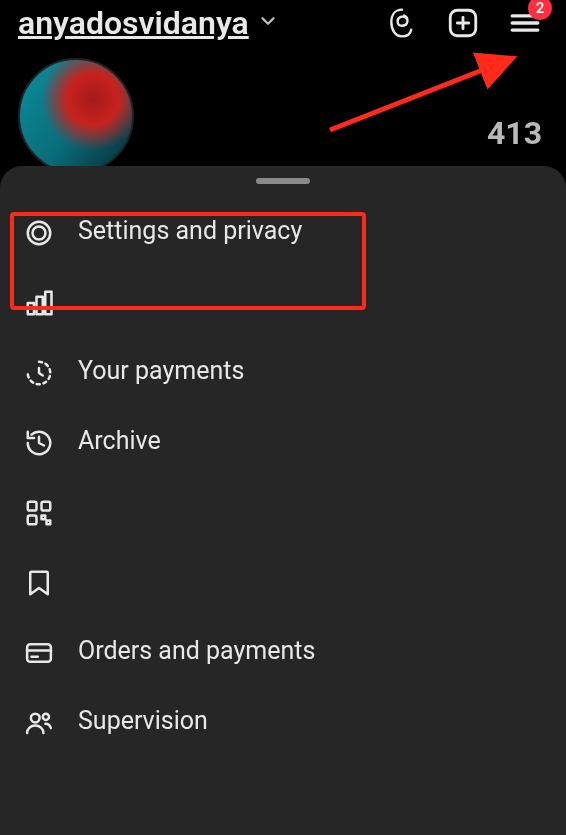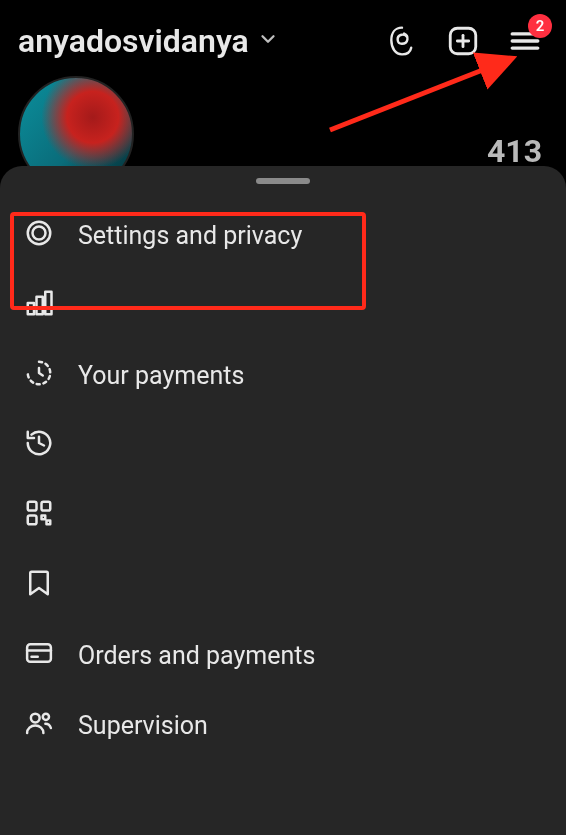--- a/index.html
+++ b/index.html
@@ -8,22 +8,23 @@
       height: 835px;
       background: #000;
       font-family: -apple-system, BlinkMacSystemFont, "Segoe UI", Roboto, Helvetica, Arial, sans-serif;
       color: #e8e8e8;
       position: relative;
       overflow: hidden;
     }
     .top-bar {
       display: flex;
       align-items: center;
-      padding: 22px 18px 10px 18px;
+      padding: 4px 18px 10px 18px;
       gap: 26px;
+      text-decoration: underline;
     }
     .username-row {
       display: flex;
       align-items: center;
       gap: 8px;
       flex: 1;
     }
     .username {
       font-size: 32px;
       font-weight: 600;
@@ -111,21 +112,21 @@
       background: #8a8a8a;
       border-radius: 3px;
       margin: 0 auto 14px auto;
     }
     .menu-list {
       display: flex;
       flex-direction: column;
     }
     .menu-item {
       display: flex;
-      align-items: flex-end;
+      align-items: flex-start;
       gap: 22px;
       padding: 18px 20px 18px 22px;
       cursor: pointer;
     }
     .menu-item .micon {
       width: 34px;
       height: 34px;
       display: flex;
       align-items: center;
       justify-content: center;
@@ -232,20 +233,21 @@
     </div>
 
     <div class="menu-item">
       <span class="micon">
         <svg width="30" height="30" viewBox="0 0 24 24" fill="none" stroke="currentColor" stroke-width="2" stroke-linecap="round" stroke-linejoin="round">
           <path d="M3 12a9 9 0 1 0 3-6.7"></path>
           <polyline points="3 3 3 8 8 8"></polyline>
           <polyline points="12 7 12 12 16 14"></polyline>
         </svg>
       </span>
+      <span class="menu-label">Archive</span>
     </div>
 
     <div class="menu-item">
       <span class="micon">
         <svg width="30" height="30" viewBox="0 0 24 24" fill="none" stroke="currentColor" stroke-width="2" stroke-linecap="round" stroke-linejoin="round">
           <rect x="3" y="3" width="7" height="7" rx="1.5"></rect>
           <rect x="14" y="3" width="7" height="7" rx="1.5"></rect>
           <rect x="3" y="14" width="7" height="7" rx="1.5"></rect>
           <rect x="14" y="14" width="3" height="3"></rect>
           <rect x="18" y="18" width="3" height="3"></rect>

